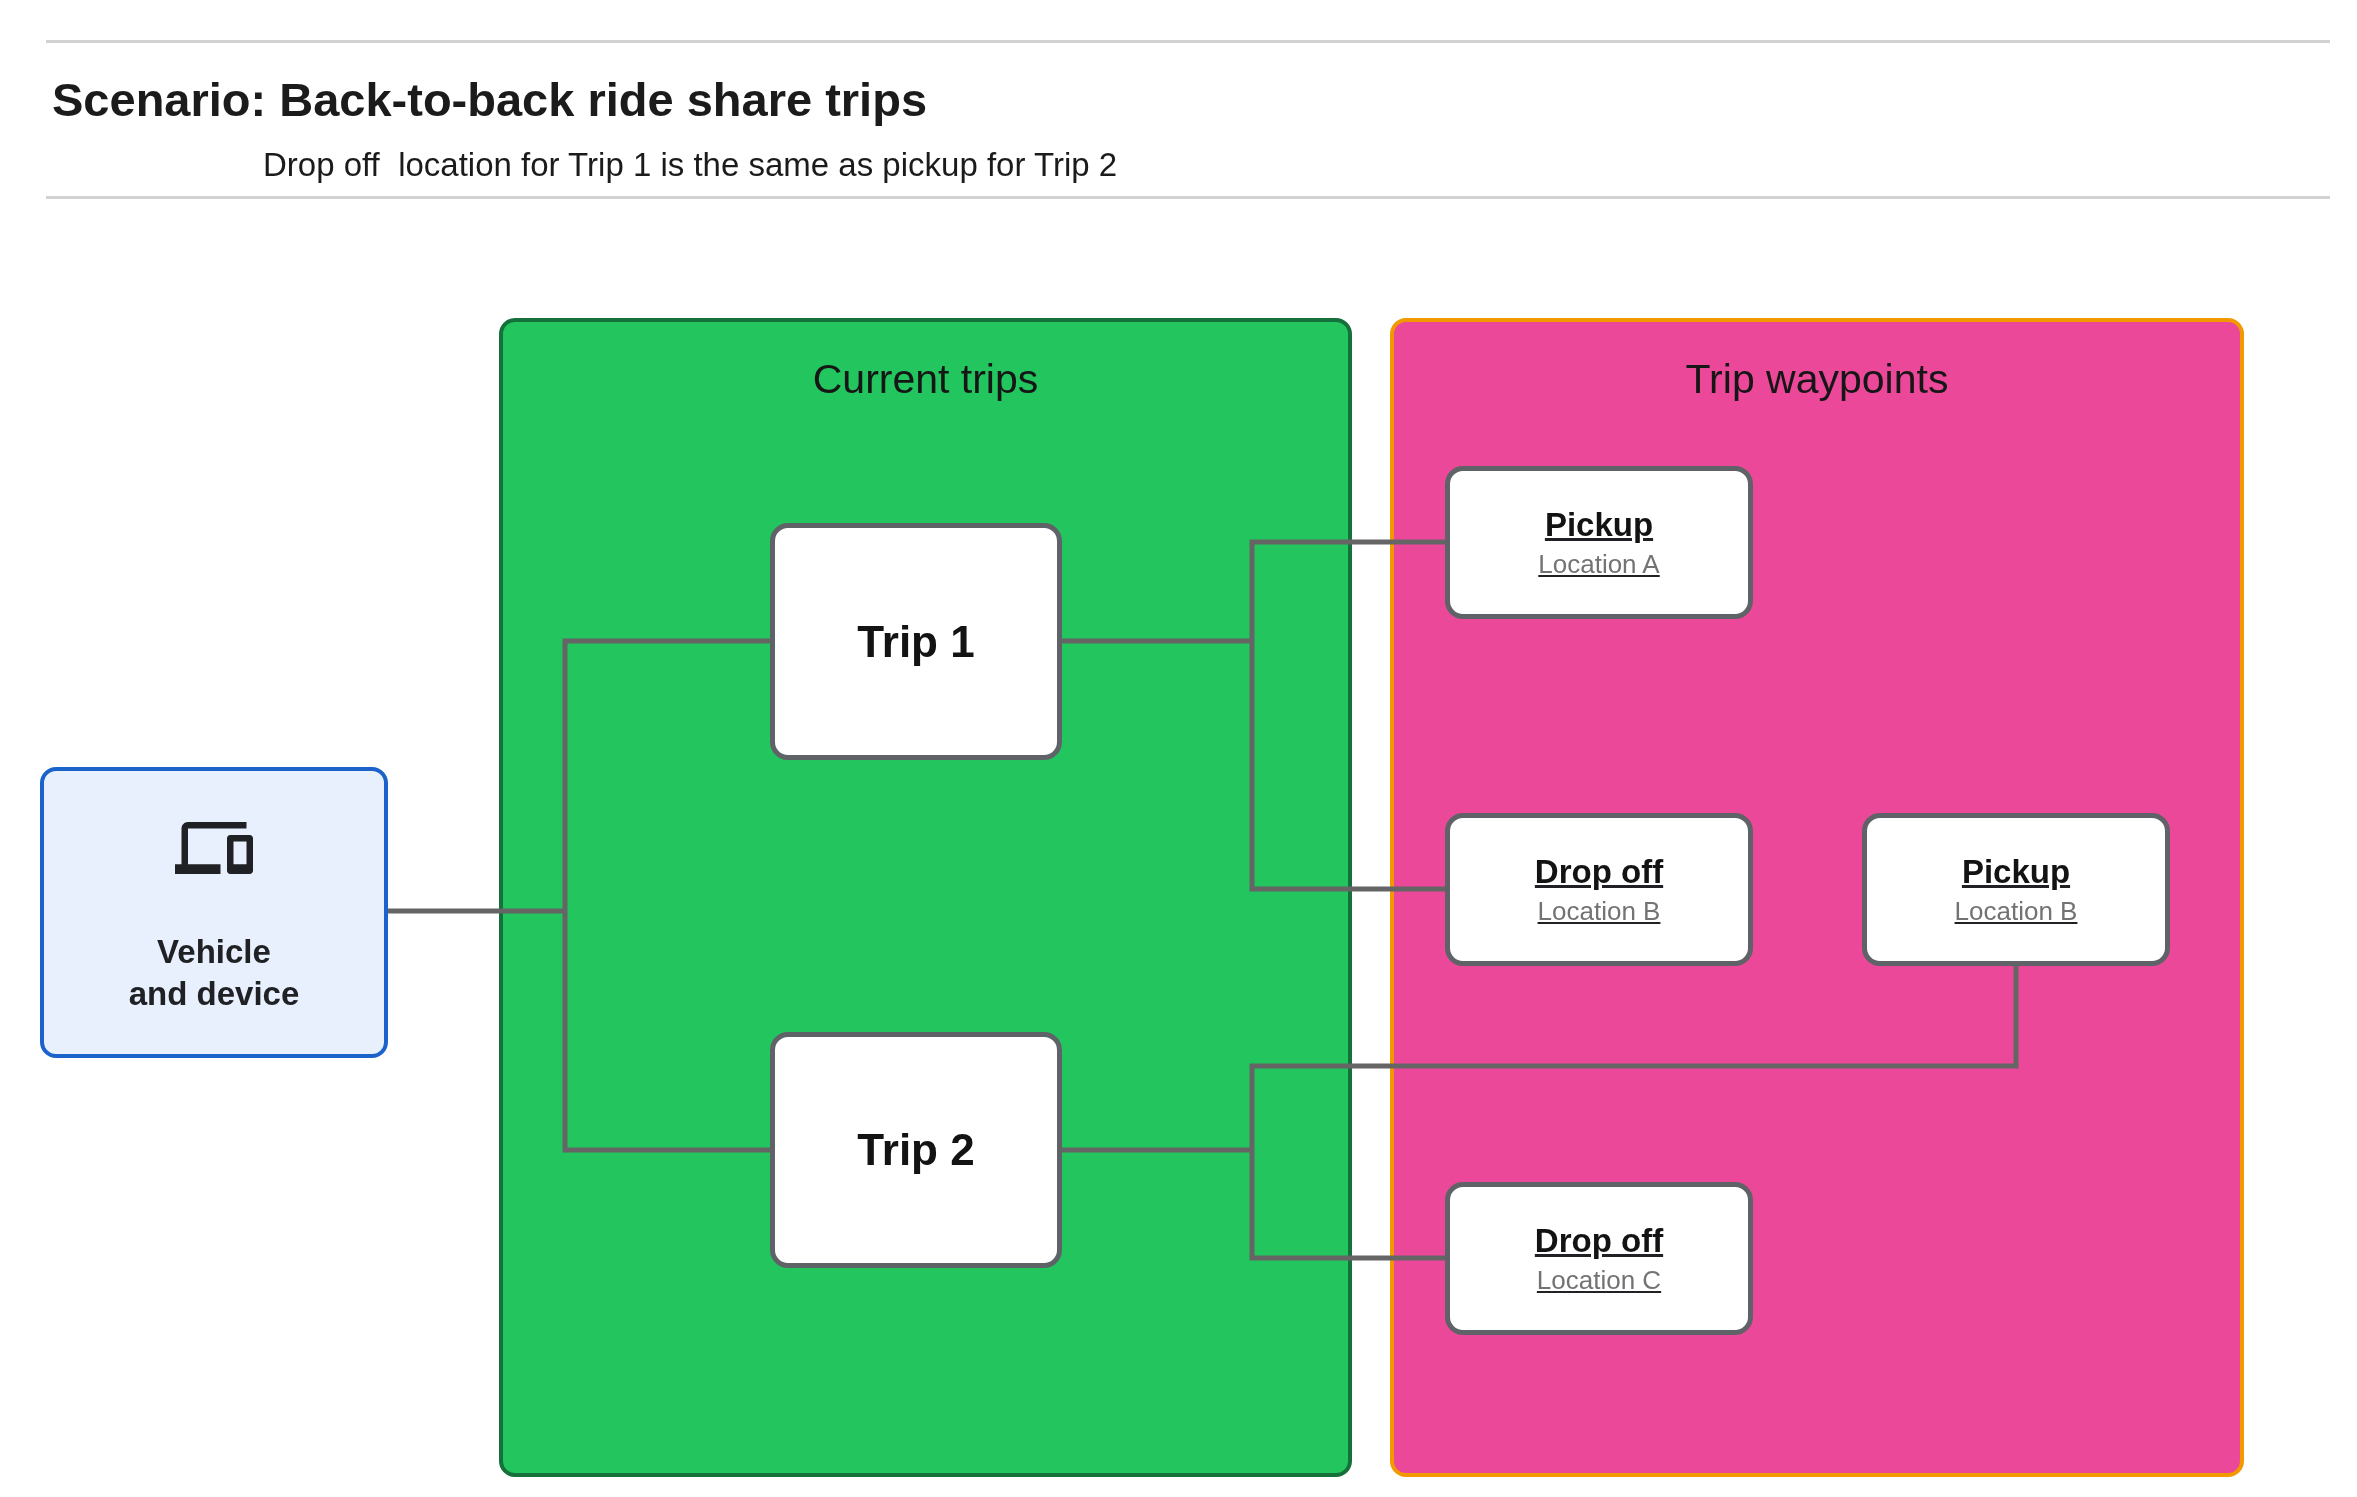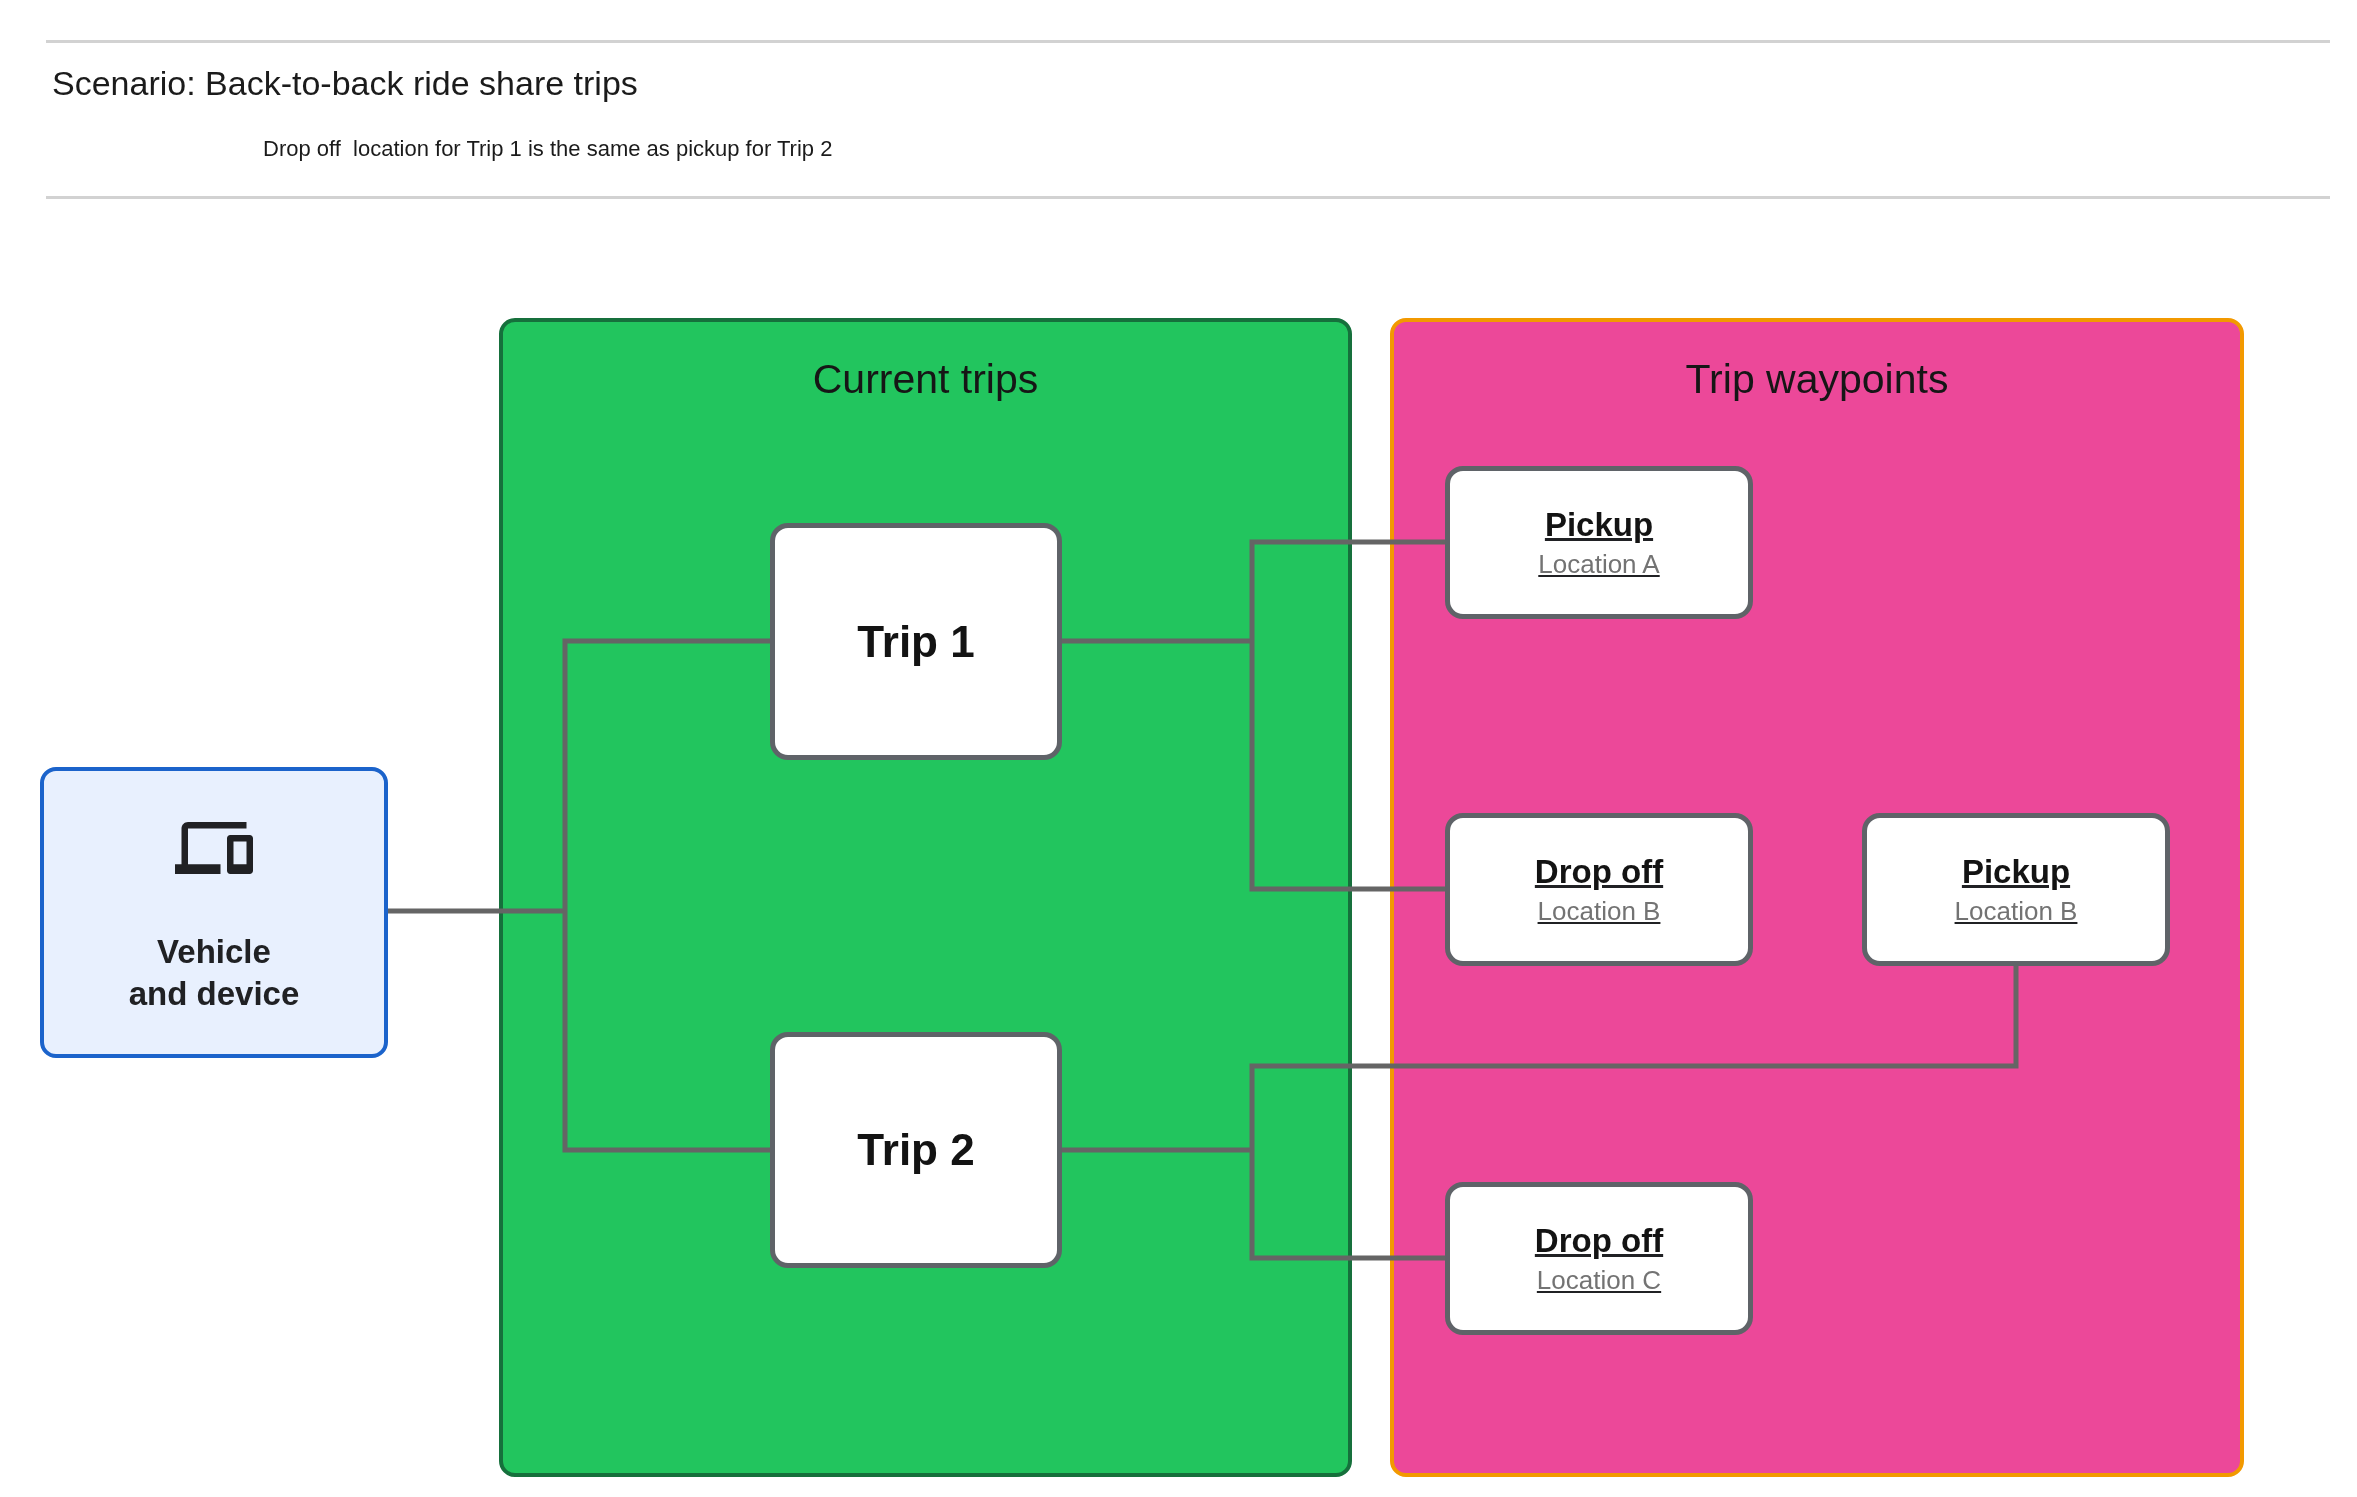--- a/index.html
+++ b/index.html
@@ -14,27 +14,27 @@
 
   
   .divider {
     position: absolute;
     left: 46px; width: 2284px; height: 3px;
     background: #d2d2d2;
   }
   #divider-top { top: 40px; }
   #divider-bottom { top: 196px; }
   #page-title {
-    position: absolute; left: 52px; top: 64px;
-    font-size: 34px; font-weight: normal; color: #1b1b1b;
+    position: absolute; left: 52px; top: 72px;
+    font-size: 47px; font-weight: bold; color: #1b1b1b;
     letter-spacing: 0;
   }
   #page-subtitle {
-    position: absolute; left: 263px; top: 136px;
-    font-size: 22px; font-weight: normal; color: #1b1b1b;
+    position: absolute; left: 263px; top: 146px;
+    font-size: 33px; font-weight: normal; color: #1b1b1b;
     white-space: pre-wrap;
   }
 
   
   .group {
     position: absolute; top: 318px; height: 1159px;
     border-radius: 16px; z-index: 1;
   }
   #group-current-trips {
     left: 499px; width: 853px;

